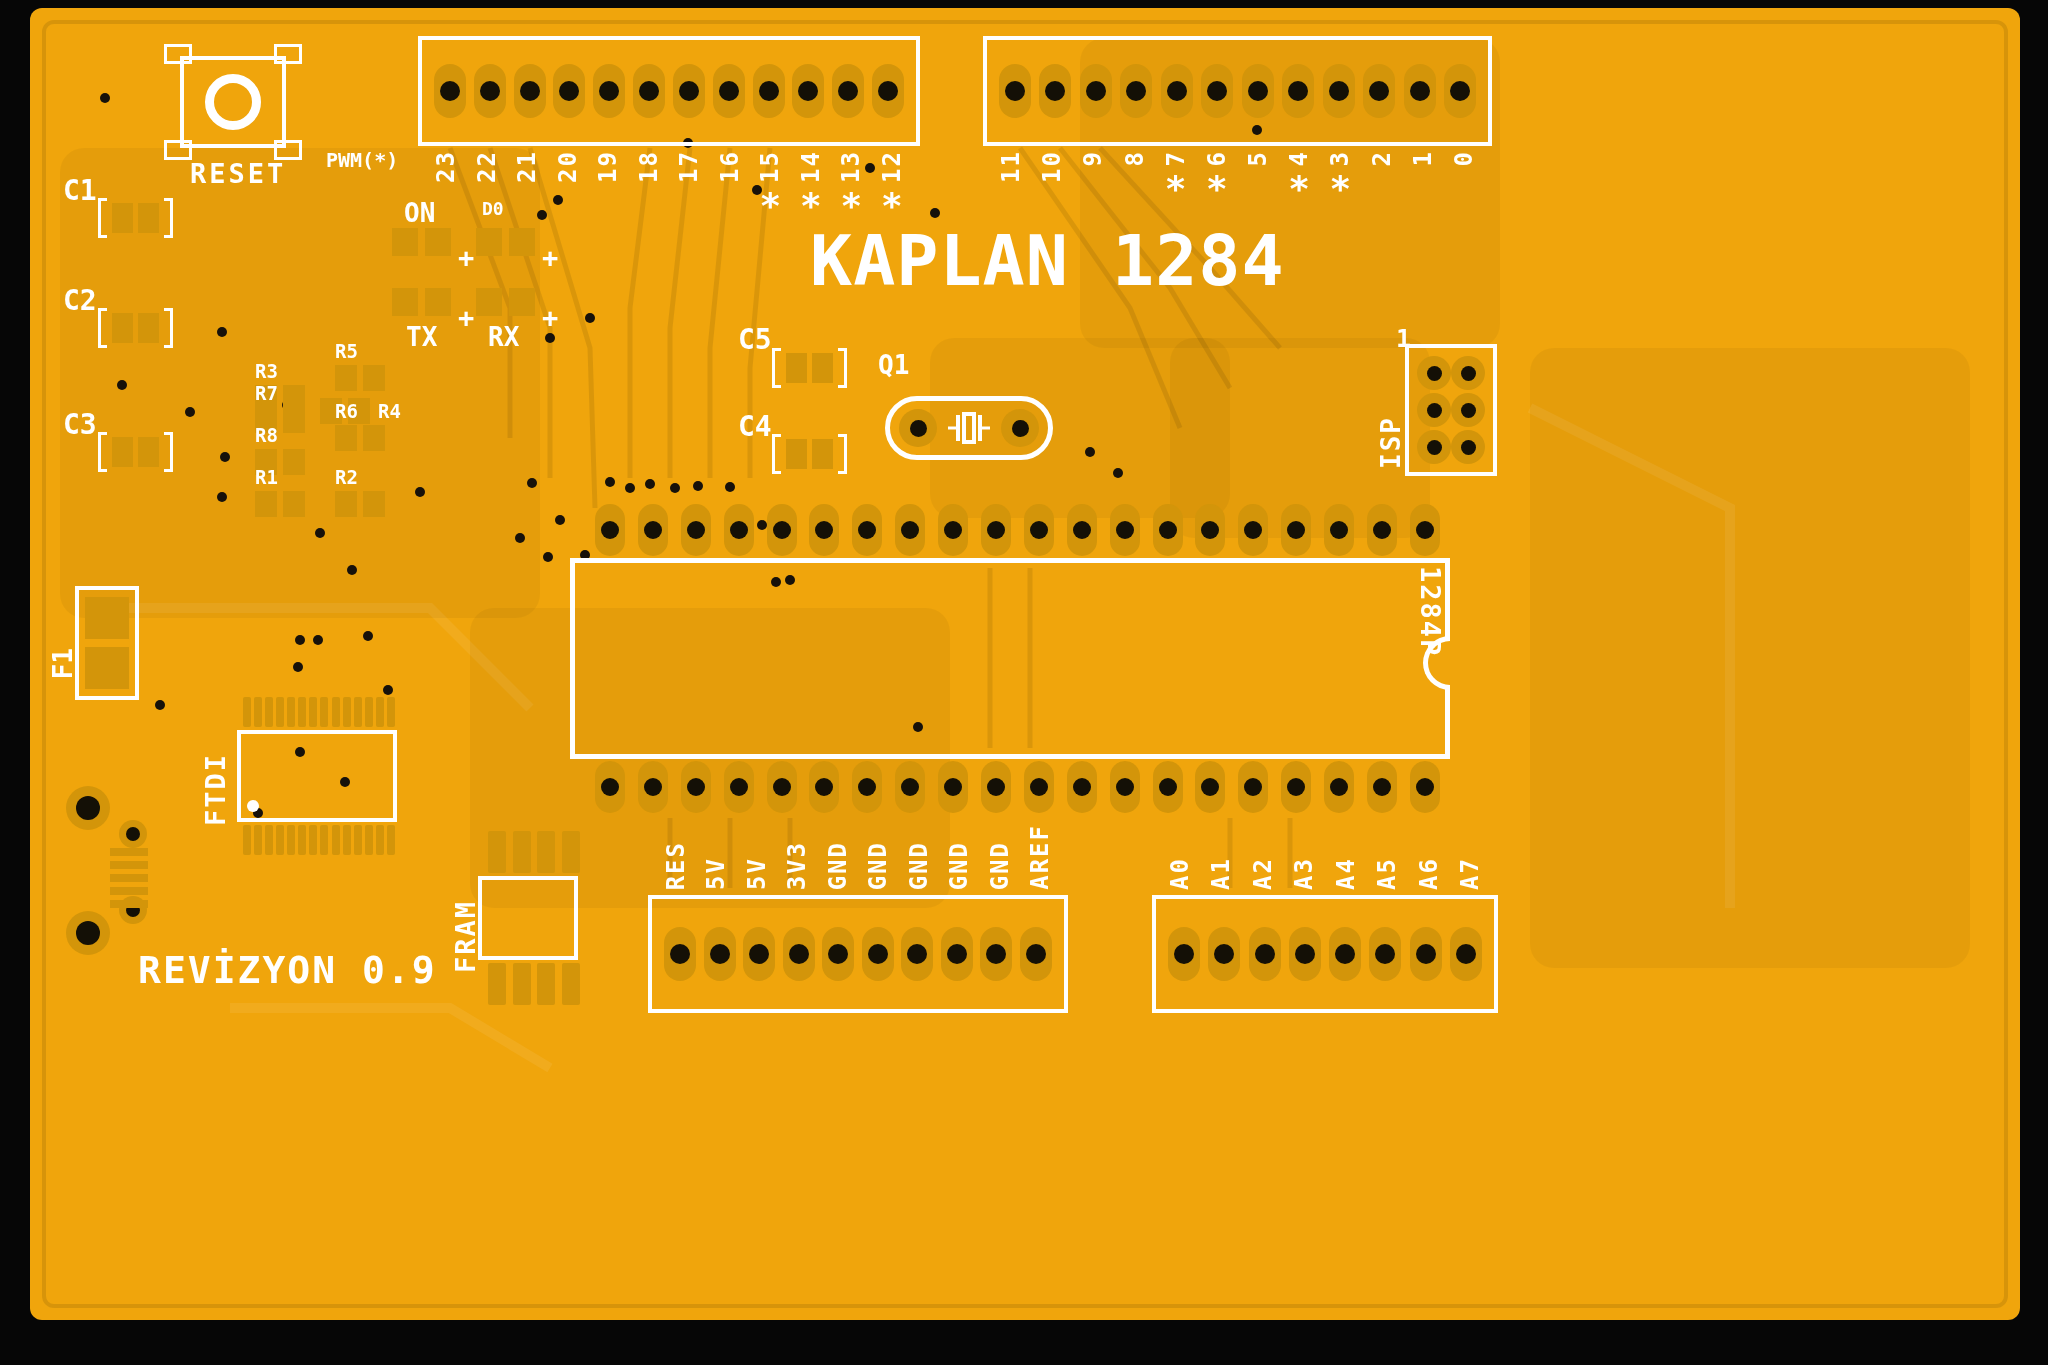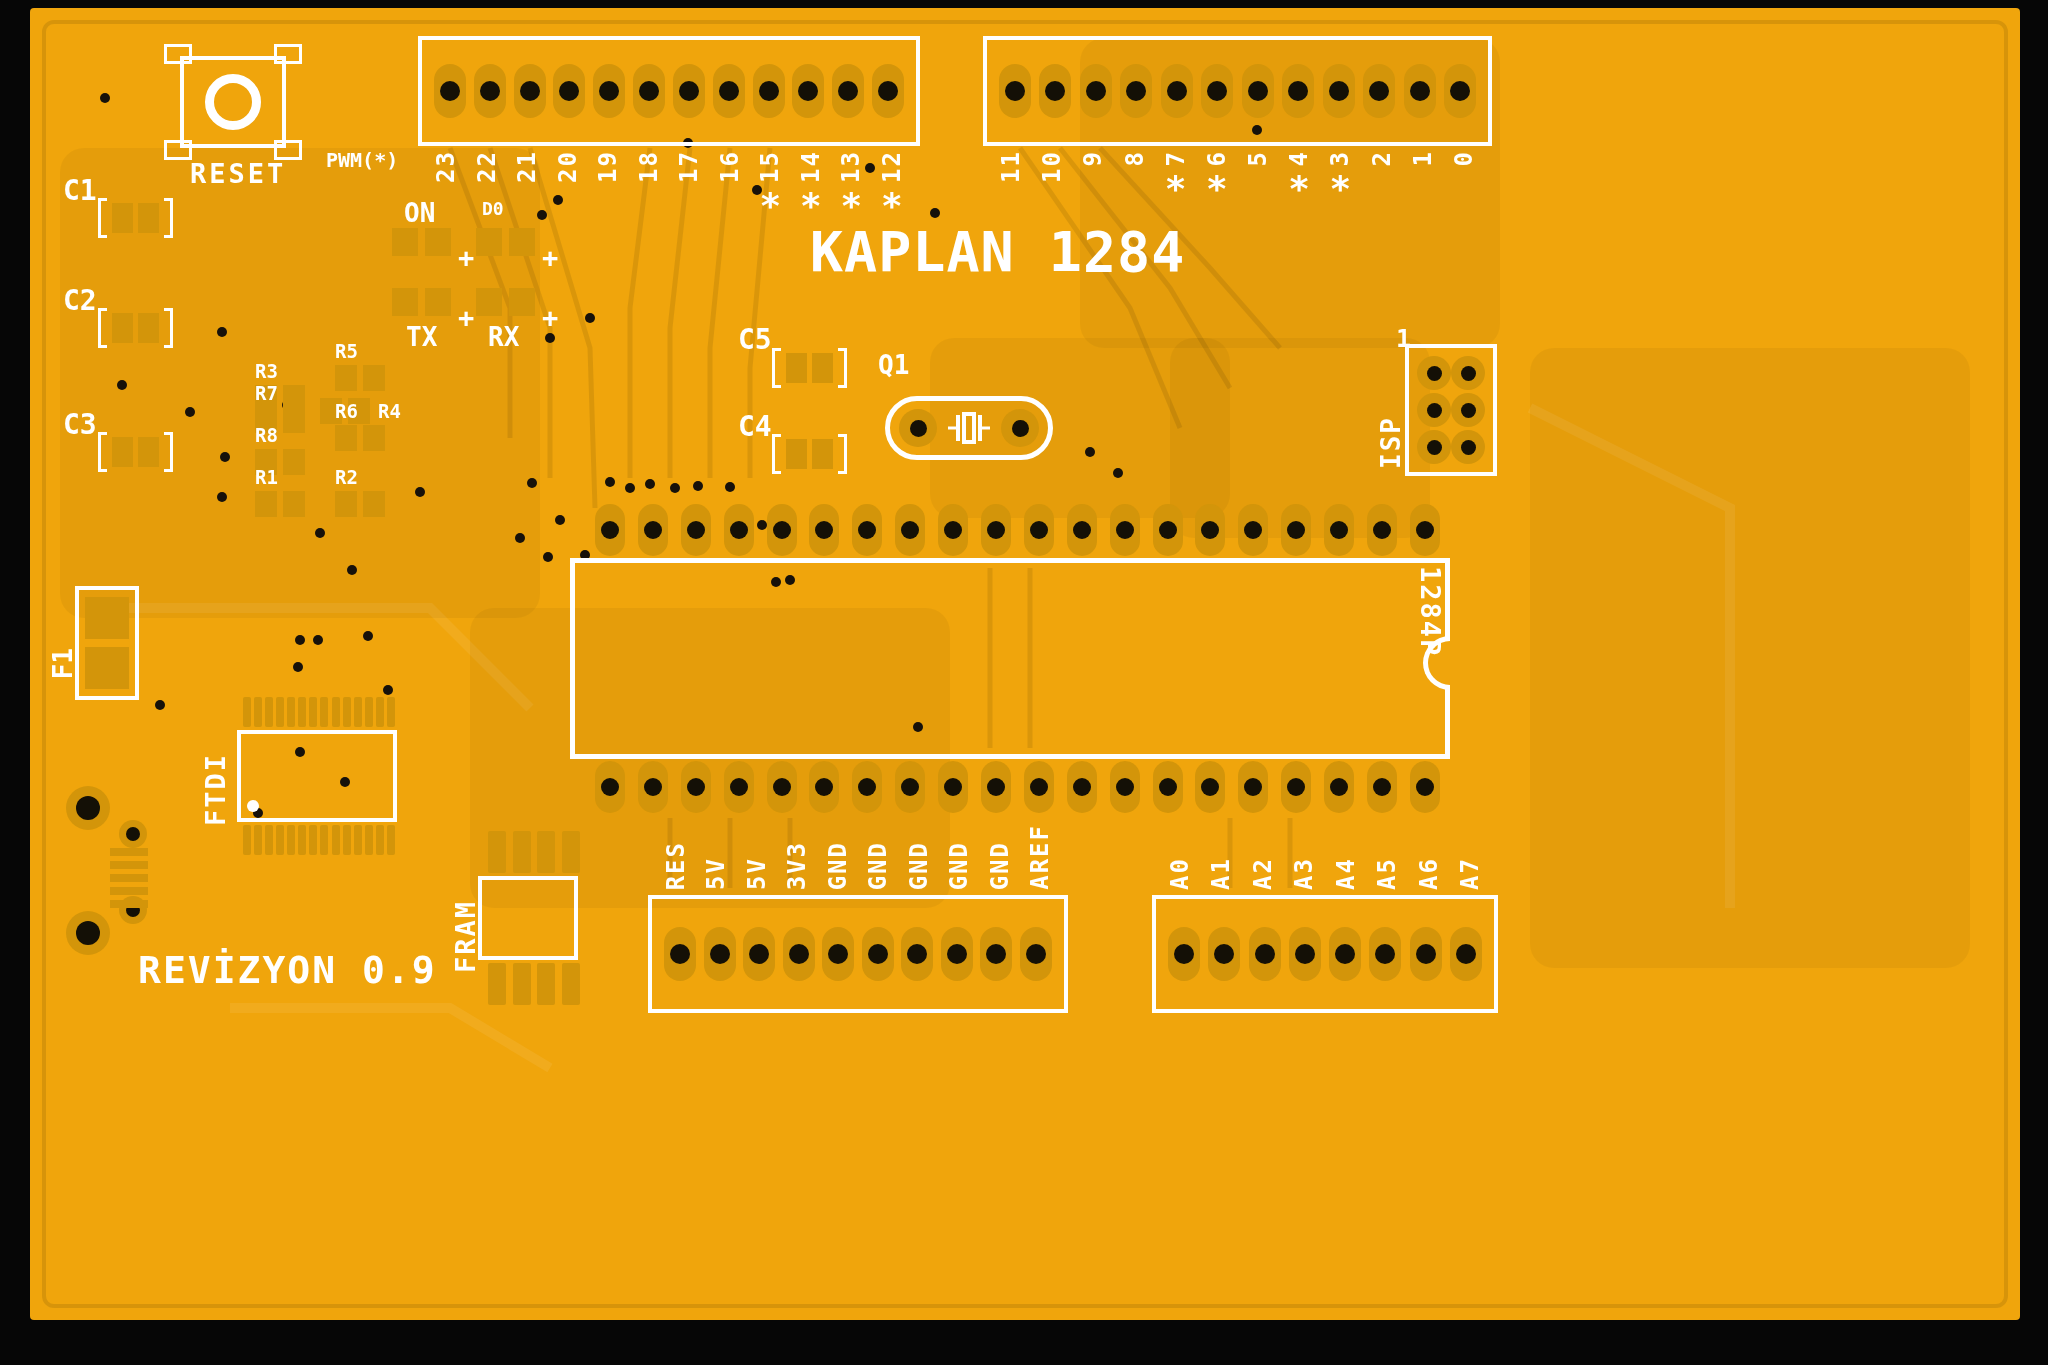--- a/index.html
+++ b/index.html
@@ -1,20 +1,20 @@
 <!DOCTYPE html>
 <html><head>
 <meta charset="utf-8">
 <style>
   *{margin:0;padding:0;box-sizing:border-box}
   :root{--mask:#F0A50C;--pad:#D3950A;--silk:#ffffff;--hole:#141006}
   html,body{width:2048px;height:1365px;background:#060606;overflow:hidden;
     font-family:"DejaVu Sans Mono","Liberation Mono",monospace}
   #board{position:absolute;left:30px;top:8px;width:1990px;height:1312px;
-    background:var(--mask);border-radius:4px}
+    background:var(--mask);border-radius:12px}
   .abs{position:absolute}
   .silk{position:absolute;color:var(--silk);font-weight:bold;white-space:nowrap}
   .vtext{position:absolute;color:var(--silk);font-weight:bold;
     writing-mode:vertical-rl;transform:rotate(180deg)}
   .vtext.down{transform:none}
   .hbox{position:absolute;border:4px solid var(--silk)}
   .flexrow{position:absolute;display:flex;justify-content:space-between;align-items:center}
   .pad{background:var(--pad);display:flex;align-items:center;justify-content:center;position:relative;flex:0 0 auto}
   .hole{background:var(--hole);border-radius:50%}
   .pad-oval{width:32px;height:54px;border-radius:16px}
@@ -55,21 +55,21 @@
     border:5px solid var(--silk);border-right:none;border-radius:27px 0 0 27px}
   .f1box{position:absolute;width:64px;height:114px;border:4px solid var(--silk);
     display:flex;flex-direction:column;justify-content:space-between;align-items:center;padding:7px}
   .f1pad{width:44px;height:42px;background:var(--pad)}
   .mount{position:absolute;border-radius:50%;background:var(--pad);
     display:flex;align-items:center;justify-content:center;transform:translate(-50%,-50%)}
   .barstack{position:absolute;display:flex;flex-direction:column;gap:5px}
   .barstack .bar{width:38px;height:8px;background:var(--pad)}
   .dot{position:absolute;width:12px;height:12px;border-radius:50%;background:var(--silk)}
   .ispgrid{position:absolute;display:flex;flex-wrap:wrap;justify-content:space-between;align-content:space-between}
-  .title{font-size:55px;letter-spacing:1px}
+  .title{font-size:70px;letter-spacing:1px}
 </style>
 </head>
 <body>
 
 <div id="board">
 
   <svg class="abs" style="left:0;top:0" width="1990" height="1312" viewBox="0 0 1990 1312">
     <rect x="14" y="14" width="1962" height="1284" rx="10" fill="none" stroke="rgba(0,0,0,0.10)" stroke-width="4"></rect>
     <g fill="rgba(0,0,0,0.045)">
       <rect x="30" y="140" width="480" height="470" rx="24"></rect>

